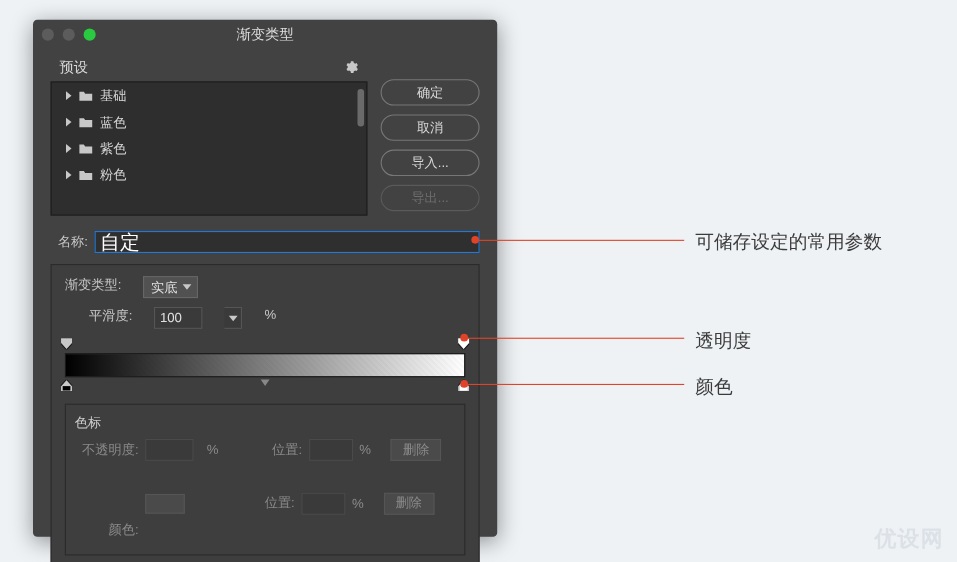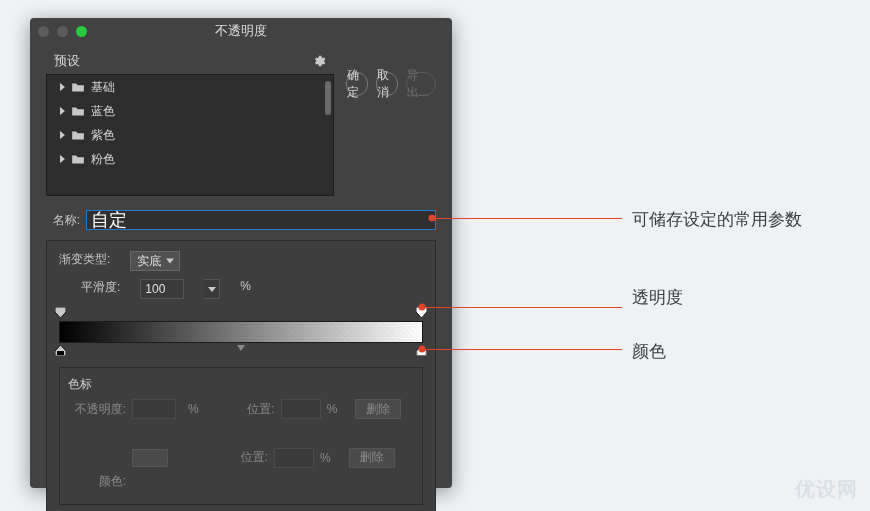--- a/index.html
+++ b/index.html
@@ -66,21 +66,21 @@
     gap: 6px;
   }
   .caret-right { display:inline-block; width:0; height:0; border-top:4px solid transparent; border-bottom:4px solid transparent; border-left:5px solid #c8c8c8; }
   .folder-icon { width:14px; height:11px; }
   .folder-icon svg { width:14px; height:11px; fill:#c8c8c8; }
   .scrollbar-thumb {
     position:absolute; right:2px; top:6px; width:6px; height:34px;
     background:#6a6a6a; border-radius:3px;
   }
 
-  .side-buttons { display:flex; flex-direction:row; gap:8px; width:90px; margin-top: 20px; }
+  .side-buttons { display:flex; flex-direction:column; gap:8px; width:90px; margin-top: 20px; }
   .pill-btn {
     height: 24px;
     border: 1px solid #777;
     border-radius: 12px;
     background: #424242;
     color: #d8d8d8;
     font-size: 12px;
     display:flex; align-items:center; justify-content:center;
     cursor: pointer;
   }
@@ -196,21 +196,21 @@
 </head>
 <body>
 
 <div class="window">
   <div class="titlebar">
     <div class="traffic-lights">
       <div class="dot close"></div>
       <div class="dot min"></div>
       <div class="dot max"></div>
     </div>
-    <div class="title">不透明度</div>
+    <div class="title">渐变类型</div>
   </div>
 
   <div class="body">
     <div class="upper">
       <div class="preset-panel">
         <div class="preset-header">
           <span>预设</span>
           <span class="gear-icon">
             <svg viewBox="0 0 24 24">
                 <path d="M12 8a4 4 0 100 8 4 4 0 000-8zm9 4a7 7 0 00-.1-1.2l2-1.6-2-3.4-2.4 1a7 7 0 00-2-1.2L16 3h-4l-.5 2.6a7 7 0 00-2 1.2l-2.4-1-2 3.4 2 1.6A7 7 0 007 12c0 .4 0 .8.1 1.2l-2 1.6 2 3.4 2.4-1c.6.5 1.3.9 2 1.2L12 21h4l.5-2.6c.7-.3 1.4-.7 2-1.2l2.4 1 2-3.4-2-1.6c.1-.4.1-.8.1-1.2z"></path>
@@ -245,20 +245,21 @@
                   <path d="M2 2h7l2 3h11v11H2z"></path>
                 </svg></span>
             <span>粉色</span>
           </div>
           <div class="scrollbar-thumb"></div>
         </div>
       </div>
       <div class="side-buttons">
         <div class="pill-btn">确定</div>
         <div class="pill-btn">取消</div>
+        <div class="pill-btn">导入...</div>
         <div class="pill-btn disabled">导出...</div>
       </div>
     </div>
 
     <div class="name-row">
       <span class="row-label">名称:</span>
       <input class="name-input" value="自定" style="">
     </div>
 
     <div class="inner-panel">
@@ -335,19 +336,19 @@
     </div>
   </div>
 </div>
 
 <div class="anno-dot" style="left:432px; top:218px;"></div>
 <div class="anno-line" style="left:432px; top:218px; width:190px;"></div>
 <div class="anno-label" style="left:632px; top:208px;">可储存设定的常用参数</div>
 
 <div class="anno-dot" style="left:422px; top:307px;"></div>
 <div class="anno-line" style="left:422px; top:307px; width:200px;"></div>
-<div class="anno-label" style="left:632px; top:286px;">透明度</div>
+<div class="anno-label" style="left:632px; top:298px;">透明度</div>
 
 <div class="anno-dot" style="left:422px; top:349px;"></div>
 <div class="anno-line" style="left:422px; top:349px; width:200px;"></div>
 <div class="anno-label" style="left:632px; top:340px;">颜色</div>
 
 <div class="watermark">优设网</div>
 
 </body></html>

